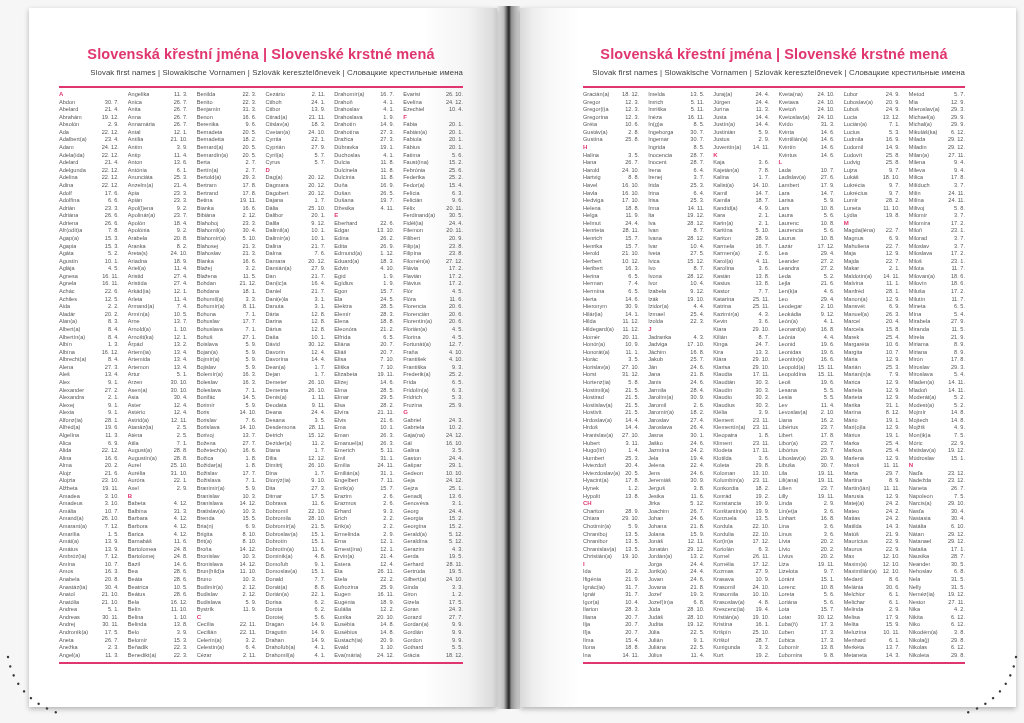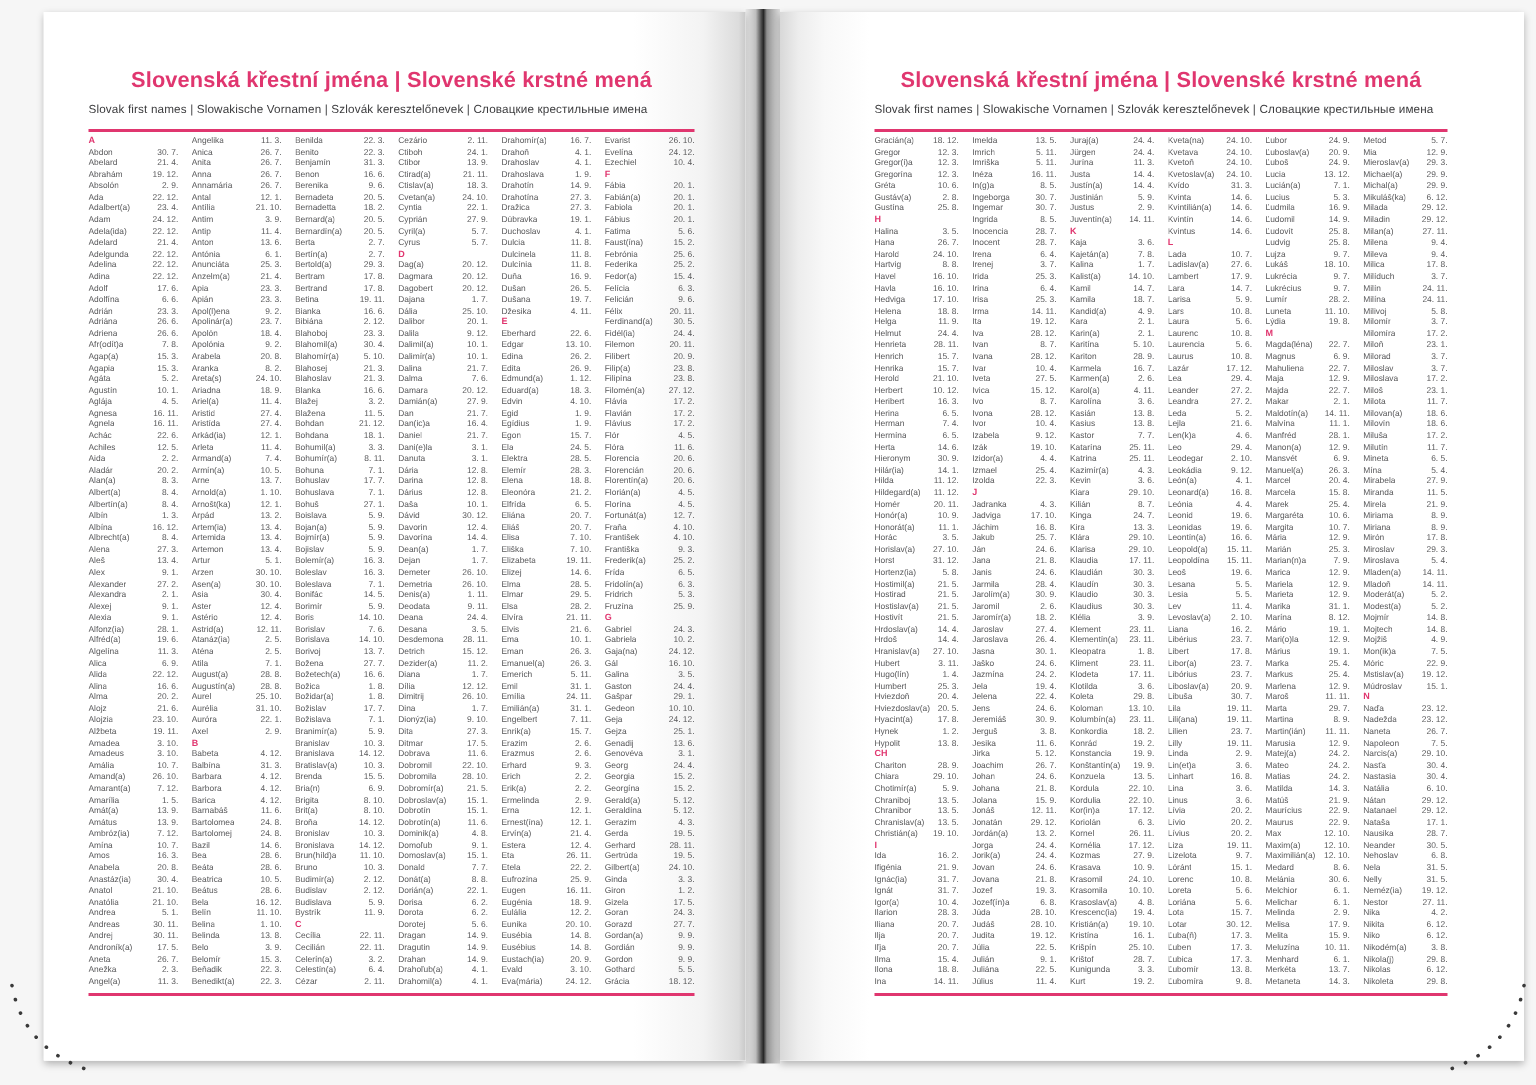--- a/index.html
+++ b/index.html
@@ -11,21 +11,21 @@
   .page.left{left:29px;width:468px;
     background:linear-gradient(to right,#ffffff 0%,#ffffff 84%,#f3f3f3 94%,#dcdcdc 99%,#c9c9c9 100%);}
   .page.right{left:520px;width:496px;
     background:linear-gradient(to right,#d8d8d8 0%,#ededed 2.5%,#f8f8f8 6%,#ffffff 12%,#ffffff 100%);}
   .spine{position:absolute;left:497px;top:6px;width:23px;height:703px;
     background:linear-gradient(to right,#ececec 0%,#bdbdbd 30%,#4a4a4a 46%,#262626 52%,#909090 62%,#dfdfdf 100%);}
   .content{position:absolute;top:38px;}
   .page.left .content{left:30px;width:404px;}
   .page.right .content{left:63px;width:382px;}
   .title{font-size:14.5px;font-weight:bold;color:var(--accent);text-align:center;letter-spacing:.1px;}
-  .subtitle{font-size:7.8px;color:#3c3c3e;text-align:left;margin-top:6px;letter-spacing:.1px;}
+  .subtitle{font-size:7.8px;color:#3c3c3e;text-align:right;margin-top:6px;letter-spacing:.1px;}
   .rule{height:2px;background:var(--accent);}
   .rule.top{margin-top:9px;margin-bottom:3px;}
   .rule.bottom{margin-top:3px;}
   .cols{display:grid;grid-template-columns:repeat(6,1fr);column-gap:9px;}
   .col{display:block;min-width:0;}
   .row{display:flex;justify-content:space-between;height:7.59px;line-height:7.59px;
        font-size:5.6px;color:var(--ink);white-space:nowrap;overflow:hidden;}
   .row .nm{overflow:hidden;text-overflow:clip;}
   .row .dt{padding-left:2px;text-align:right;}
   .sec{height:7.59px;line-height:7.59px;font-size:6px;font-weight:bold;color:var(--accent);}

